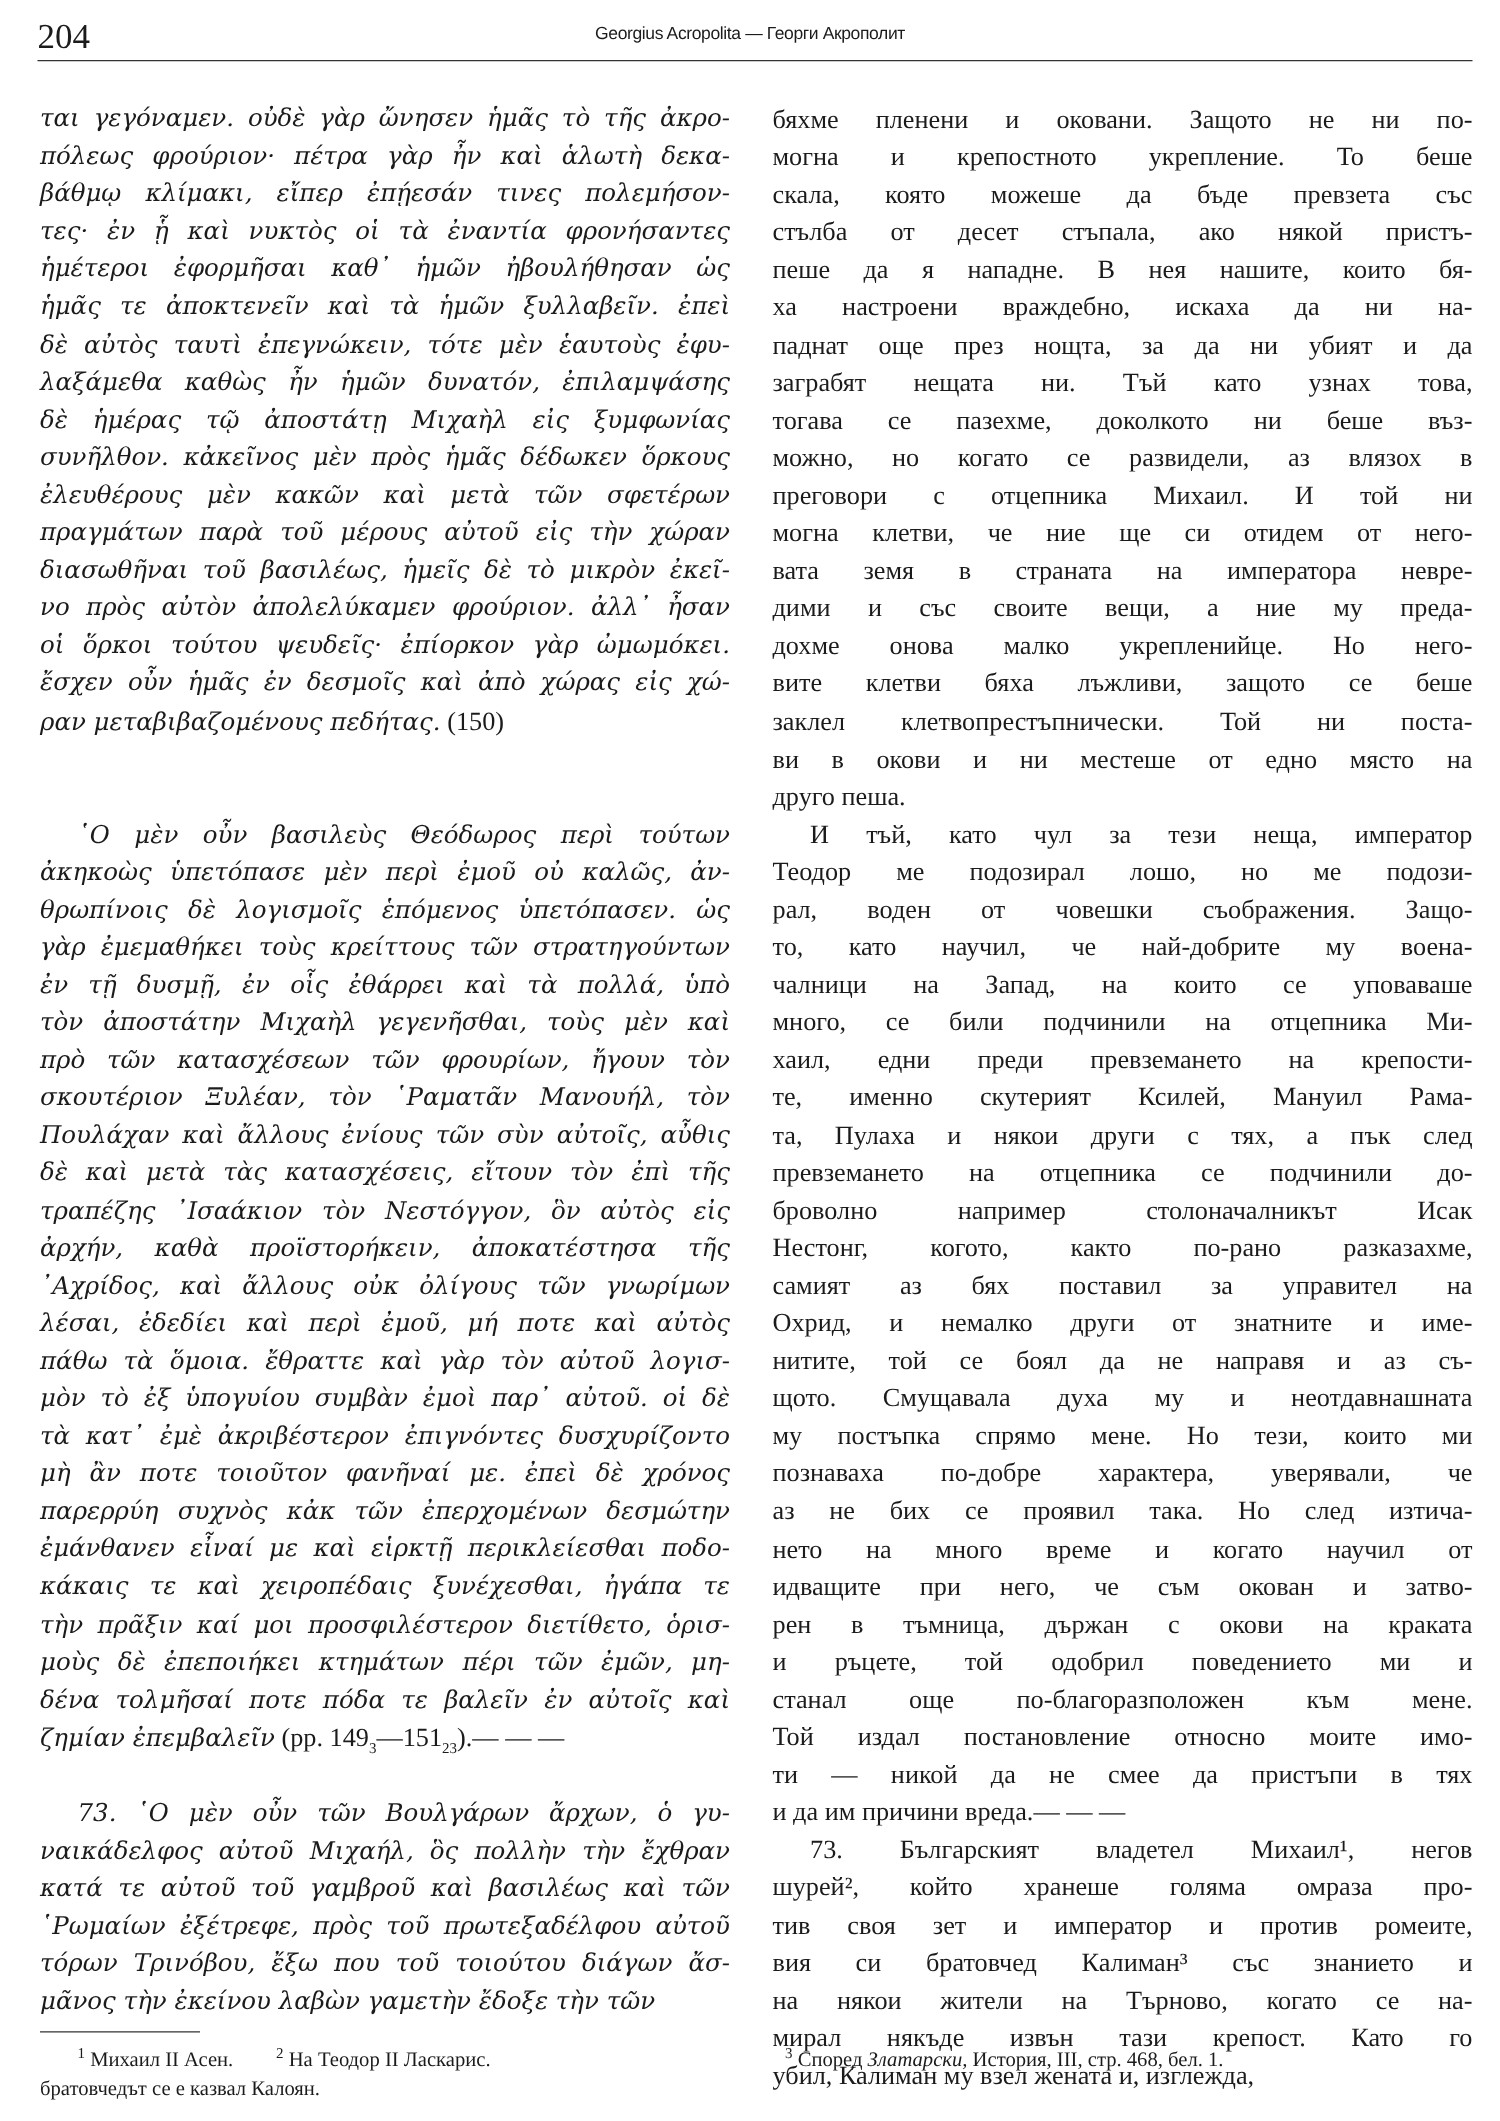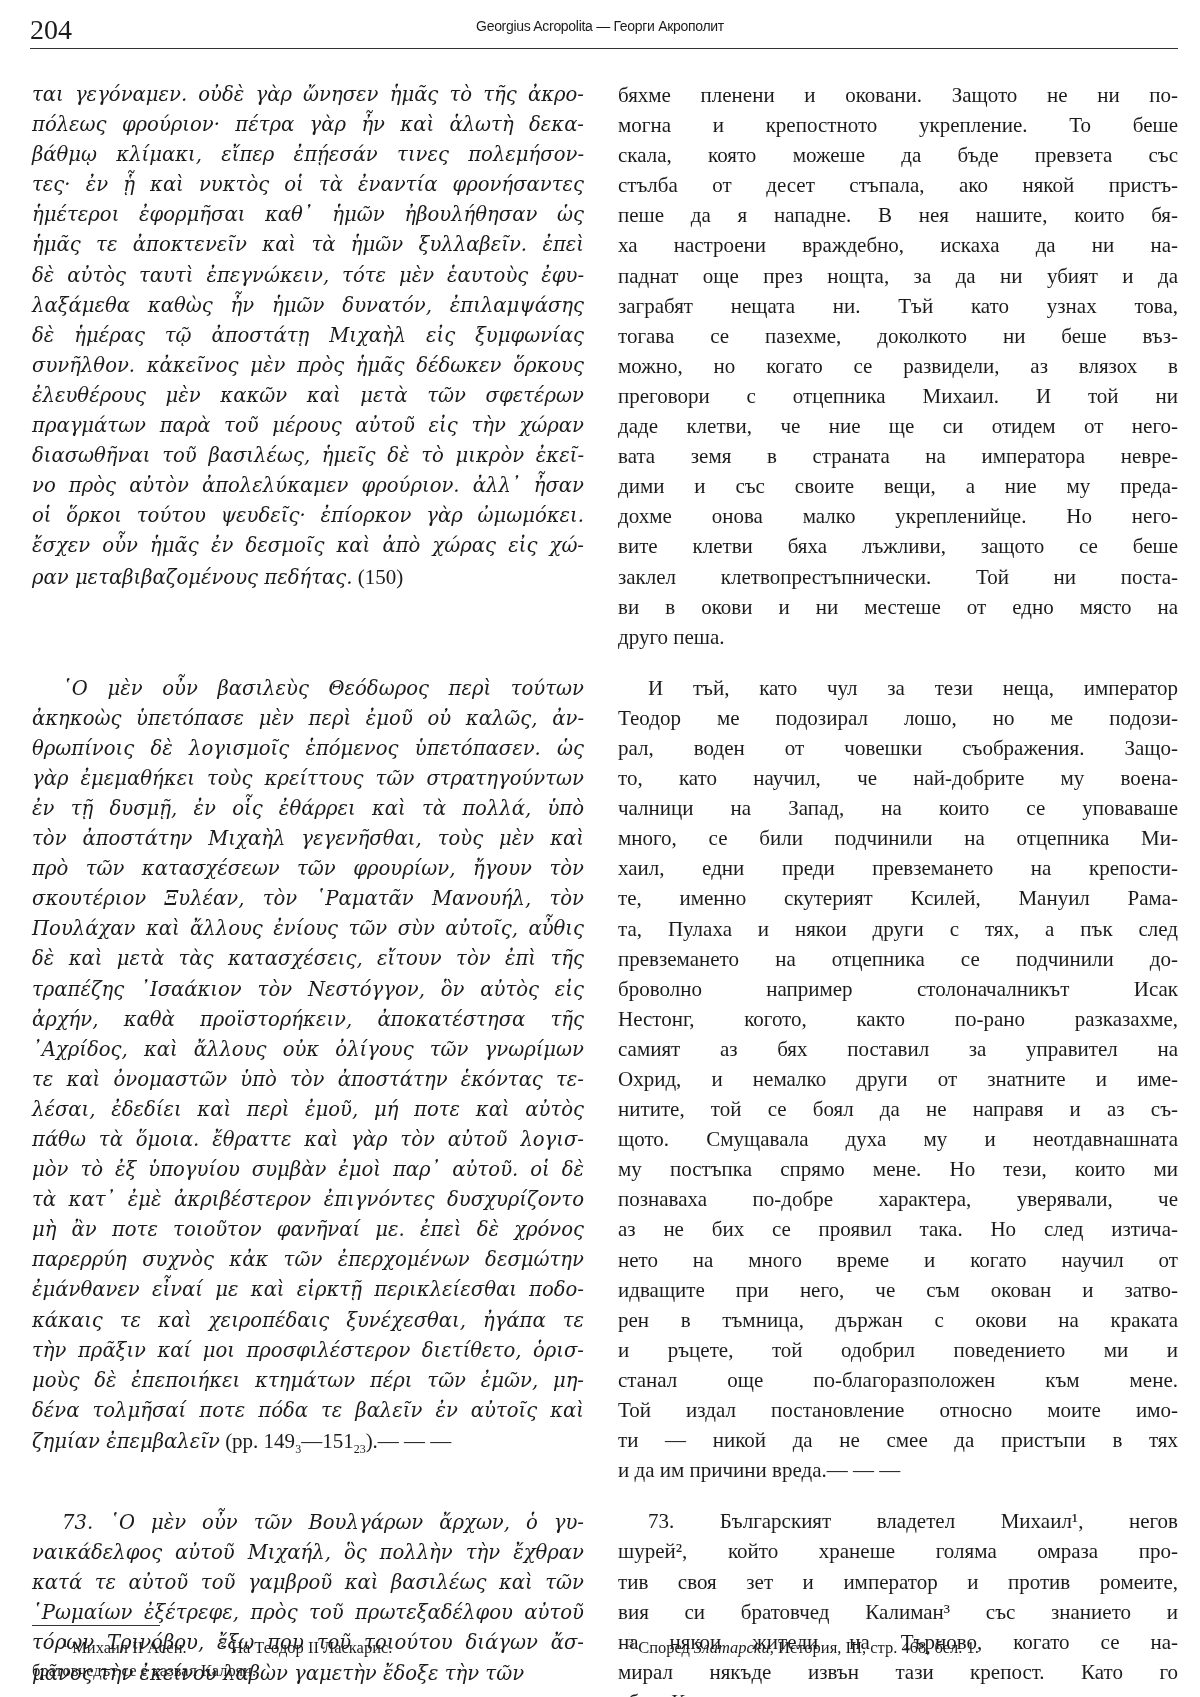--- a/index.html
+++ b/index.html
@@ -12,21 +12,21 @@
   .running-head { position: absolute; left: 0; right: 0; top: 6px; text-align: center;
     font-family: "Liberation Sans", "DejaVu Sans", sans-serif; font-size: 14px; letter-spacing: -0.3px; }
   .rule-top { position: absolute; left: 30px; right: 22px; top: 48px; border-top: 1.6px solid #333; }
 
   .col { position: absolute; top: 80px; font-size: 21px; line-height: 30.1px; text-align: justify; }
   .col.left { left: 32px; width: 552px; }
   .col.right { left: 618px; width: 560px; }
   .greek { font-style: italic; font-family: "DejaVu Serif", "Liberation Serif", serif; font-size: 19.6px; }
   .line { display: block; white-space: nowrap; text-align-last: justify; text-align: justify; }
   .line.last { text-align-last: left; }
-  .indent { padding-left: 30px; margin-top: 21px; }
+  .indent { padding-left: 30px; }
   .para-gap { height: 60px; }
   .small-gap { height: 30px; }
   sup, sub { font-size: 12px; line-height: 0; }
   .upright { font-style: normal; font-family: "Liberation Serif", serif; font-size: 21px; }
 
   .fn-rule { position: absolute; left: 32px; top: 1625px; width: 128px; border-top: 1px solid #333; }
   .footnotes-left { position: absolute; left: 32px; top: 1636px; width: 552px; font-size: 16.5px; line-height: 23px; }
   .footnotes-right { position: absolute; left: 628px; top: 1636px; width: 552px; font-size: 16.5px; line-height: 23px; }
   .fn-line { display: block; white-space: nowrap; }
   .fn-indent { padding-left: 30px; }
@@ -70,21 +70,20 @@
       <span class="line">γὰρ ἐμεμαθήκει τοὺς κρείττους τῶν στρατηγούντων</span>
       <span class="line">ἐν τῇ δυσμῇ, ἐν οἷς ἐθάρρει καὶ τὰ πολλά, ὑπὸ</span>
       <span class="line">τὸν ἀποστάτην Μιχαὴλ γεγενῆσθαι, τοὺς μὲν καὶ</span>
       <span class="line">πρὸ τῶν κατασχέσεων τῶν φρουρίων, ἤγουν τὸν</span>
       <span class="line">σκουτέριον Ξυλέαν, τὸν ῾Ραματᾶν Μανουήλ, τὸν</span>
       <span class="line">Πουλάχαν καὶ ἄλλους ἐνίους τῶν σὺν αὐτοῖς, αὖθις</span>
       <span class="line">δὲ καὶ μετὰ τὰς κατασχέσεις, εἴτουν τὸν ἐπὶ τῆς</span>
       <span class="line">τραπέζης ᾿Ισαάκιον τὸν Νεστόγγον, ὃν αὐτὸς εἰς</span>
       <span class="line">ἀρχήν, καθὰ προϊστορήκειν, ἀποκατέστησα τῆς</span>
       <span class="line">᾿Αχρίδος, καὶ ἄλλους οὐκ ὀλίγους τῶν γνωρίμων</span>
-      <span class="line">τε καὶ ὀνομαστῶν ὑπὸ τὸν ἀποστάτην ἑκόντας τε-</span>
       <span class="line">λέσαι, ἐδεδίει καὶ περὶ ἐμοῦ, μή ποτε καὶ αὐτὸς</span>
       <span class="line">πάθω τὰ ὅμοια. ἔθραττε καὶ γὰρ τὸν αὐτοῦ λογισ-</span>
       <span class="line">μὸν τὸ ἐξ ὑπογυίου συμβὰν ἐμοὶ παρ᾿ αὐτοῦ. οἱ δὲ</span>
       <span class="line">τὰ κατ᾿ ἐμὲ ἀκριβέστερον ἐπιγνόντες δυσχυρίζοντο</span>
       <span class="line">μὴ ἂν ποτε τοιοῦτον φανῆναί με. ἐπεὶ δὲ χρόνος</span>
       <span class="line">παρερρύη συχνὸς κἀκ τῶν ἐπερχομένων δεσμώτην</span>
       <span class="line">ἐμάνθανεν εἶναί με καὶ εἱρκτῇ περικλείεσθαι ποδο-</span>
       <span class="line">κάκαις τε καὶ χειροπέδαις ξυνέχεσθαι, ἠγάπα τε</span>
       <span class="line">τὴν πρᾶξιν καί μοι προσφιλέστερον διετίθετο, ὁρισ-</span>
       <span class="line">μοὺς δὲ ἐπεποιήκει κτημάτων πέρι τῶν ἐμῶν, μη-</span>
@@ -107,21 +106,21 @@
       <span class="line">могна и крепостното укрепление. То беше</span>
       <span class="line">скала, която можеше да бъде превзета със</span>
       <span class="line">стълба от десет стъпала, ако някой пристъ-</span>
       <span class="line">пеше да я нападне. В нея нашите, които бя-</span>
       <span class="line">ха настроени враждебно, искаха да ни на-</span>
       <span class="line">паднат още през нощта, за да ни убият и да</span>
       <span class="line">заграбят нещата ни. Тъй като узнах това,</span>
       <span class="line">тогава се пазехме, доколкото ни беше въз-</span>
       <span class="line">можно, но когато се развидели, аз влязох в</span>
       <span class="line">преговори с отцепника Михаил. И той ни</span>
-      <span class="line">даде клетви, че ние ще си отидем от него-</span>
+      <span class="line">могна клетви, че ние ще си отидем от него-</span>
       <span class="line">вата земя в страната на императора невре-</span>
       <span class="line">дими и със своите вещи, а ние му преда-</span>
       <span class="line">дохме онова малко укрепленийце. Но него-</span>
       <span class="line">вите клетви бяха лъжливи, защото се беше</span>
       <span class="line">заклел клетвопрестъпнически. Той ни поста-</span>
       <span class="line">ви в окови и ни местеше от едно място на</span>
       <span class="line last">друго пеша.</span>
     </div>
     <div class=""></div>
     <div>

